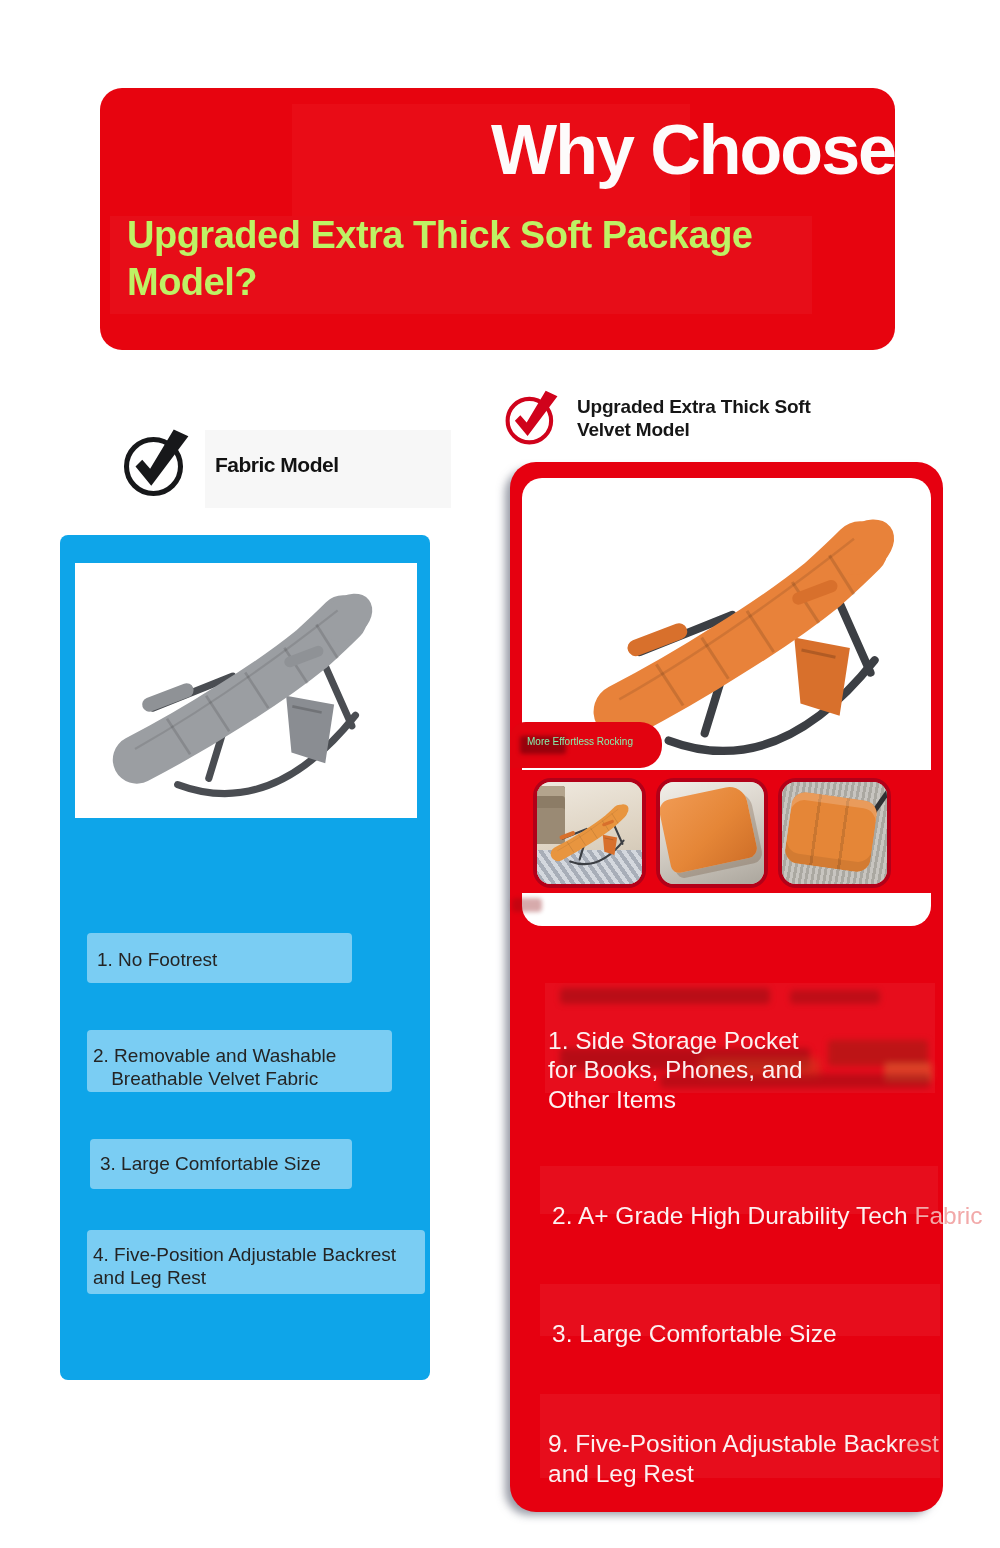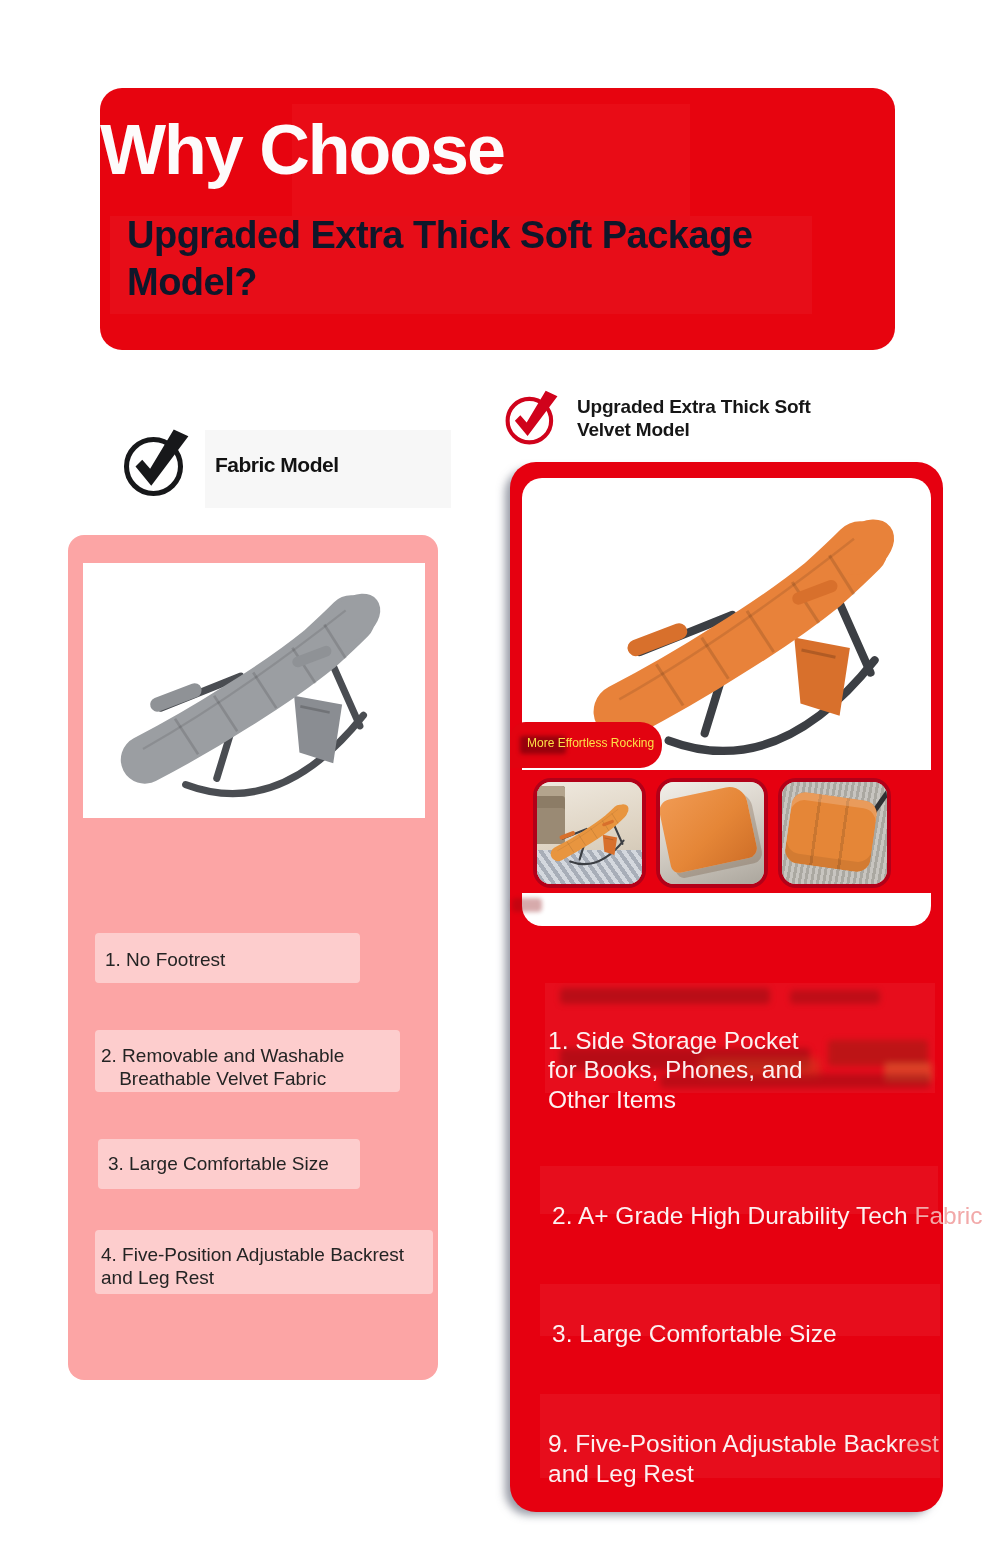--- a/index.html
+++ b/index.html
@@ -3,36 +3,36 @@
 <meta charset="utf-8">
 <style>
   html,body{margin:0;padding:0;background:#ffffff;}
   body{width:1000px;overflow:hidden;font-family:"Liberation Sans",sans-serif;}
   .page{position:relative;width:1000px;height:1548px;background:#ffffff;overflow:hidden;}
 
   
   .banner{position:absolute;left:100px;top:88px;width:795px;height:262px;background:#e7040f;border-radius:22px;}
   .banner-patch1{position:absolute;left:192px;top:16px;width:398px;height:112px;background:rgba(255,90,90,.10);}
   .banner-patch2{position:absolute;left:10px;top:128px;width:702px;height:98px;background:rgba(255,255,255,.04);}
-  .banner-title{position:absolute;left:0;top:24px;width:795px;text-align:left;color:#fdfbfb;
+  .banner-title{position:absolute;left:0;top:24px;width:795px;text-align:right;color:#fdfbfb;
     font-size:70px;font-weight:700;letter-spacing:-2px;line-height:76px;}
-  .banner-subtitle{position:absolute;left:27px;top:124px;color:#0f172a;font-size:38px;font-weight:700;
+  .banner-subtitle{position:absolute;left:27px;top:124px;color:#bef264;font-size:38px;font-weight:700;
     line-height:47px;white-space:pre-line;letter-spacing:-0.5px;}
 
   
   .check{position:absolute;}
   .check-left{left:122px;top:426px;width:72px;height:72px;}
   .check-right{left:504px;top:388px;width:58px;height:58px;}
   .left-heading-patch{position:absolute;left:205px;top:430px;width:246px;height:78px;background:rgba(0,0,0,.03);}
   .left-heading{position:absolute;left:215px;top:453px;font-size:21px;font-weight:700;color:#121212;letter-spacing:-0.5px;}
   .right-heading{position:absolute;left:577px;top:395px;font-size:19px;font-weight:700;color:#161616;
     line-height:23px;white-space:pre-line;letter-spacing:-0.2px;}
 
   
-  .left-card{position:absolute;left:68px;top:535px;width:370px;height:845px;background:#fca5a5;border-radius:16px;}
+  .left-card{position:absolute;left:60px;top:535px;width:370px;height:845px;background:#0ea5e9;border-radius:8px;}
   .left-photo{position:absolute;left:15px;top:28px;width:342px;height:255px;background:#ffffff;}
   .left-photo svg{position:absolute;left:12px;top:10px;}
   .lpatch{position:absolute;background:rgba(255,255,255,.45);border-radius:4px;}
   .lp0{left:27px;top:398px;width:265px;height:50px;}
   .lp1{left:27px;top:495px;width:305px;height:62px;}
   .lp2{left:30px;top:604px;width:262px;height:50px;}
   .lp3{left:27px;top:695px;width:338px;height:64px;}
   .lfeat{position:absolute;color:#242424;font-size:19px;font-weight:500;line-height:23px;white-space:pre-line;width:max-content;}
   .lf0{left:37px;top:413px;}
   .lf1{left:33px;top:509px;text-align:center;}
@@ -61,21 +61,21 @@
   .t3-bg{position:absolute;left:0;top:0;width:100%;height:100%;background:#b5b2ab;
     background-image:repeating-linear-gradient(100deg,rgba(255,255,255,.25) 0 3px,rgba(0,0,0,.06) 3px 6px);}
   .t3-frame{position:absolute;right:10px;top:-6px;width:5px;height:70px;background:#2e3033;transform:rotate(35deg);}
   .t3-cushion{position:absolute;left:6px;top:14px;width:86px;height:72px;background:#e58637;border-radius:14px;transform:rotate(8deg);
     background-image:linear-gradient(90deg,transparent 0 26px,rgba(0,0,0,.12) 26px 29px,transparent 29px 54px,rgba(0,0,0,.12) 54px 57px,transparent 57px);
     box-shadow:inset 0 -10px 0 rgba(0,0,0,.08), inset 0 8px 0 rgba(255,255,255,.18);}
 
   .badge{position:absolute;left:0;top:260px;width:152px;height:46px;background:#e20310;border-radius:16px 22px 22px 0;}
   .badge-artifact{position:absolute;left:10px;top:14px;width:46px;height:18px;background:rgba(90,0,10,.55);
     filter:blur(2px);border-radius:3px;}
-  .badge-text{position:absolute;left:17px;top:14px;color:#fde047;font-size:12px;font-weight:500;white-space:nowrap;}
+  .badge-text{position:absolute;left:17px;top:14px;color:#86efac;font-size:10px;font-weight:500;white-space:nowrap;}
 
   .rpatch{position:absolute;background:rgba(255,255,255,.05);}
   .rp0{left:35px;top:521px;width:390px;height:110px;}
   .rp1{left:30px;top:704px;width:398px;height:48px;}
   .rp2{left:30px;top:822px;width:400px;height:52px;}
   .rp3{left:30px;top:932px;width:400px;height:84px;}
 
   .blob{position:absolute;filter:blur(3px);border-radius:4px;}
   .b1{left:50px;top:526px;width:210px;height:16px;background:#8c0e12;opacity:.5;}
   .b2{left:280px;top:528px;width:90px;height:14px;background:#8c0e12;opacity:.45;}

